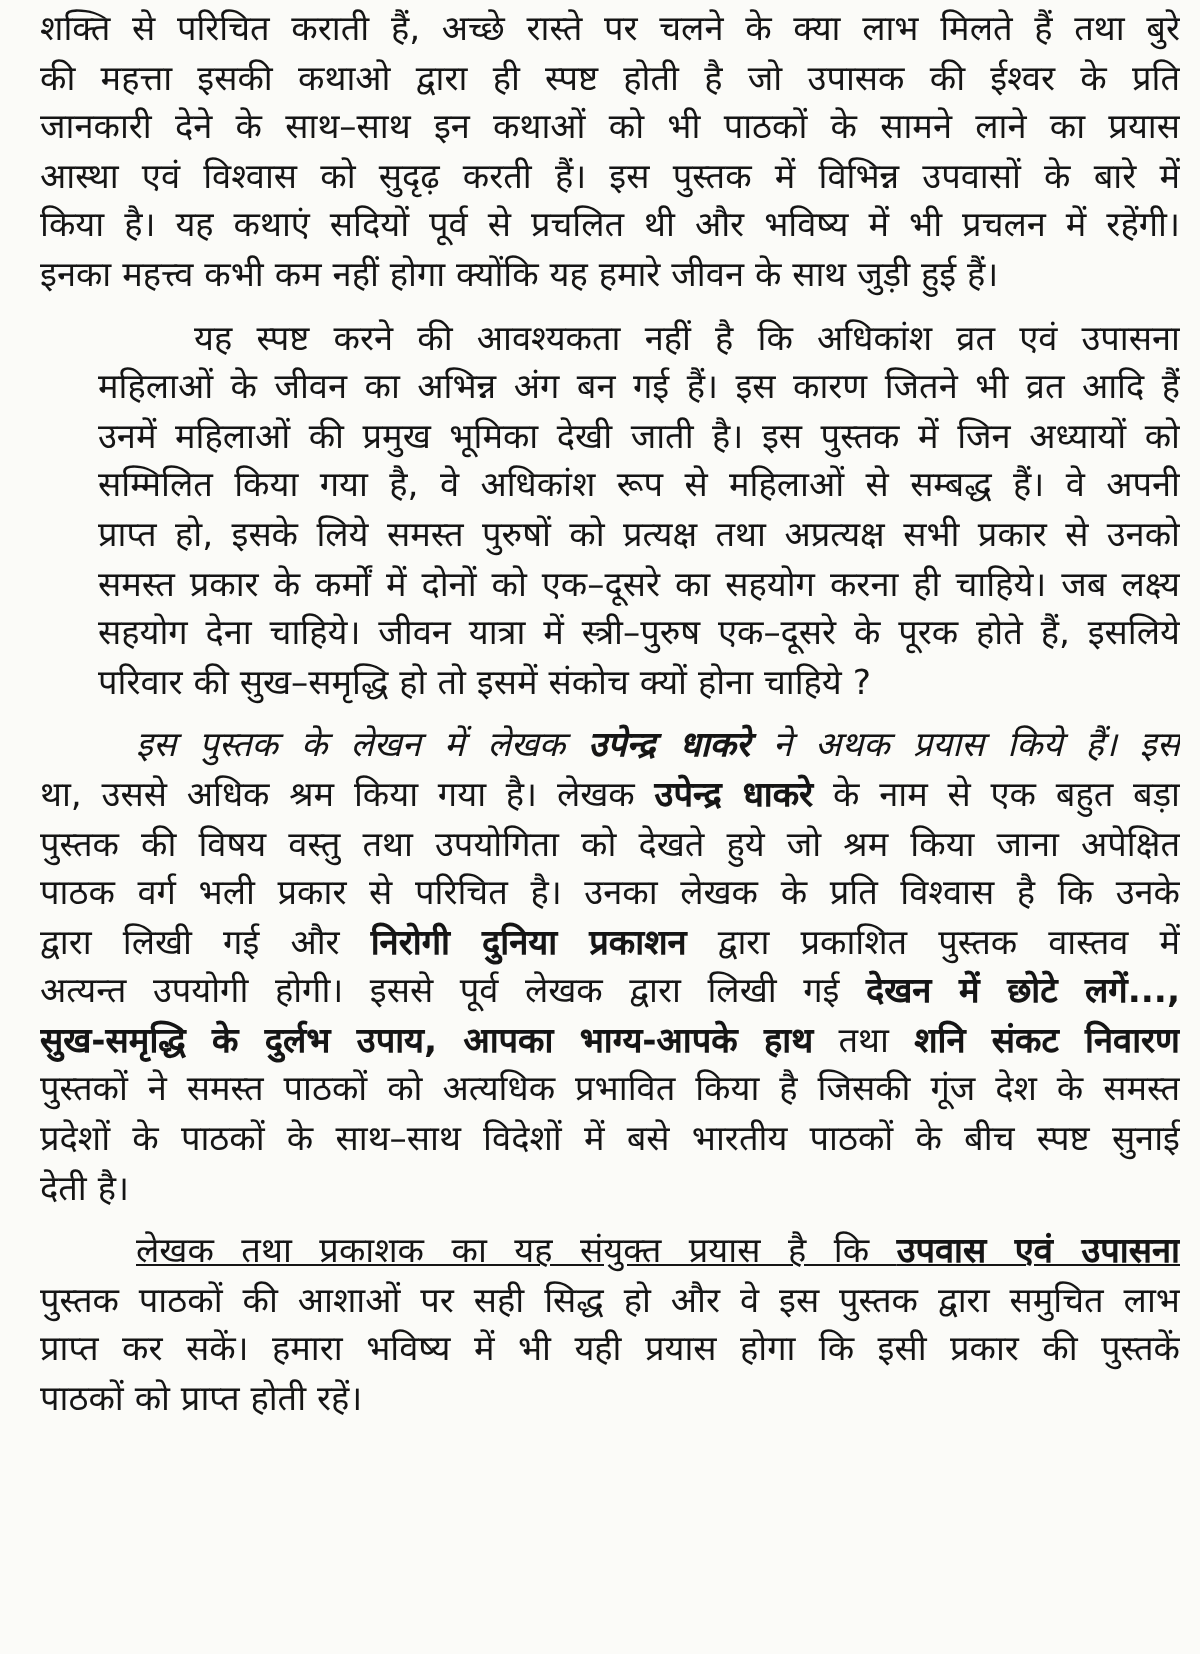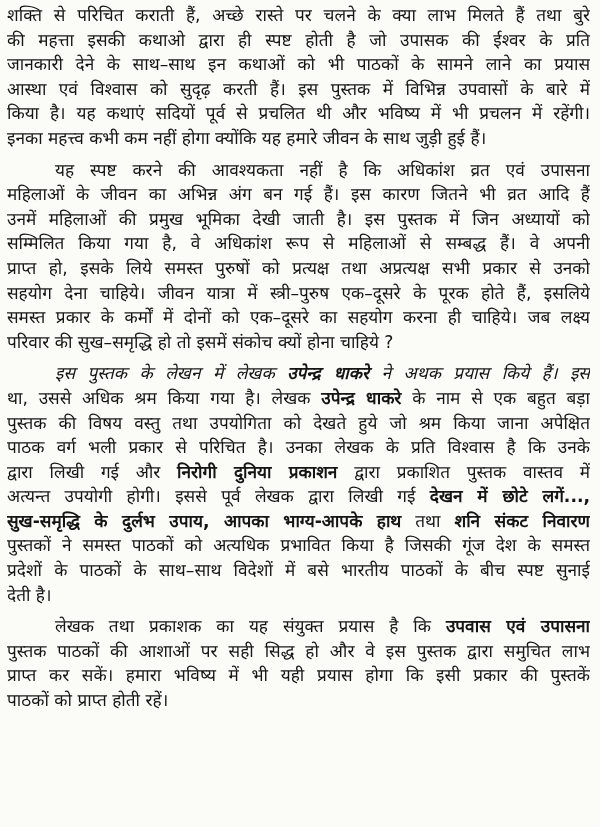--- a/index.html
+++ b/index.html
@@ -8,21 +8,21 @@
     height: 827px;
     background: #fbfbf8;
     overflow: hidden;
     font-family: "DejaVu Sans", sans-serif;
     color: #151515;
   }
   .page {
     position: relative;
     width: 600px;
     height: 736px;
-    padding: 3px 10px 0 7px;
+    padding: 3px 10px 0 20px;
     box-sizing: border-box;
   }
   .para {
     margin: 0;
     font-size: 17.2px;
     line-height: 24.6px;
     text-align: justify;
     text-align-last: left;
   }
   .para.indent { text-indent: 48px; }
@@ -44,42 +44,42 @@
 <div class="page">
   <div id="doc">
       <p class="para">
         <span class="line"><span>शक्ति से परिचित कराती हैं, अच्छे रास्ते पर चलने के क्या लाभ मिलते हैं तथा बुरे</span></span>
         <span class="line"><span>की महत्ता इसकी कथाओ द्वारा ही स्पष्ट होती है जो उपासक की ईश्वर के प्रति</span></span>
         <span class="line"><span>जानकारी देने के साथ–साथ इन कथाओं को भी पाठकों के सामने लाने का प्रयास</span></span>
         <span class="line"><span>आस्था एवं विश्वास को सुदृढ़ करती हैं। इस पुस्तक में विभिन्न उपवासों के बारे में</span></span>
         <span class="line"><span>किया है। यह कथाएं सदियों पूर्व से प्रचलित थी और भविष्य में भी प्रचलन में रहेंगी।</span></span>
         <span class="line last"><span>इनका महत्त्व कभी कम नहीं होगा क्योंकि यह हमारे जीवन के साथ जुड़ी हुई हैं।</span></span>
       </p>
-      <p class="para indent" style="text-indent: 0px;">
+      <p class="para indent" style="text-indent: 0px; margin-left: 29px;">
         <span class="line" style="padding-left: 48px;"><span>यह स्पष्ट करने की आवश्यकता नहीं है कि अधिकांश व्रत एवं उपासना</span></span>
         <span class="line"><span>महिलाओं के जीवन का अभिन्न अंग बन गई हैं। इस कारण जितने भी व्रत आदि हैं</span></span>
         <span class="line"><span>उनमें महिलाओं की प्रमुख भूमिका देखी जाती है। इस पुस्तक में जिन अध्यायों को</span></span>
         <span class="line"><span>सम्मिलित किया गया है, वे अधिकांश रूप से महिलाओं से सम्बद्ध हैं। वे अपनी</span></span>
         <span class="line"><span>प्राप्त हो, इसके लिये समस्त पुरुषों को प्रत्यक्ष तथा अप्रत्यक्ष सभी प्रकार से उनको</span></span>
+        <span class="line"><span>समस्त प्रकार के कर्मों में दोनों को एक–दूसरे का सहयोग करना ही चाहिये। जब लक्ष्य</span></span>
         <span class="line"><span>सहयोग देना चाहिये। जीवन यात्रा में स्त्री–पुरुष एक–दूसरे के पूरक होते हैं, इसलिये</span></span>
-        <span class="line"><span>समस्त प्रकार के कर्मों में दोनों को एक–दूसरे का सहयोग करना ही चाहिये। जब लक्ष्य</span></span>
         <span class="line last"><span>परिवार की सुख–समृद्धि हो तो इसमें संकोच क्यों होना चाहिये ?</span></span>
       </p>
       <p class="para indent" style="text-indent: 0px;">
         <span class="line" style="padding-left: 48px; font-style: italic;"><span>इस पुस्तक के लेखन में लेखक </span><b>उपेन्द्र धाकरे</b><span> ने अथक प्रयास किये हैं। इस</span></span>
         <span class="line"><span>था, उससे अधिक श्रम किया गया है। लेखक </span><b>उपेन्द्र धाकरे</b><span> के नाम से एक बहुत बड़ा</span></span>
         <span class="line"><span>पुस्तक की विषय वस्तु तथा उपयोगिता को देखते हुये जो श्रम किया जाना अपेक्षित</span></span>
         <span class="line"><span>पाठक वर्ग भली प्रकार से परिचित है। उनका लेखक के प्रति विश्वास है कि उनके</span></span>
         <span class="line"><span>द्वारा लिखी गई और </span><b>निरोगी दुनिया प्रकाशन</b><span> द्वारा प्रकाशित पुस्तक वास्तव में</span></span>
         <span class="line"><span>अत्यन्त उपयोगी होगी। इससे पूर्व लेखक द्वारा लिखी गई </span><b>देखन में छोटे लगें...,</b></span>
         <span class="line"><b>सुख-समृद्धि के दुर्लभ उपाय, आपका भाग्य-आपके हाथ</b><span> तथा </span><b>शनि संकट निवारण</b></span>
         <span class="line"><span>पुस्तकों ने समस्त पाठकों को अत्यधिक प्रभावित किया है जिसकी गूंज देश के समस्त</span></span>
         <span class="line"><span>प्रदेशों के पाठकों के साथ–साथ विदेशों में बसे भारतीय पाठकों के बीच स्पष्ट सुनाई</span></span>
         <span class="line last"><span>देती है।</span></span>
       </p>
       <p class="para indent" style="text-indent: 0px;">
-        <span class="line" style="padding-left: 48px;"><span>लेखक तथा प्रकाशक का यह संयुक्त प्रयास है कि </span><b>उपवास एवं उपासना</b></span>
+        <span class="line" style="padding-left: 48px; text-decoration: underline;"><span>लेखक तथा प्रकाशक का यह संयुक्त प्रयास है कि </span><b>उपवास एवं उपासना</b></span>
         <span class="line"><span>पुस्तक पाठकों की आशाओं पर सही सिद्ध हो और वे इस पुस्तक द्वारा समुचित लाभ</span></span>
         <span class="line"><span>प्राप्त कर सकें। हमारा भविष्य में भी यही प्रयास होगा कि इसी प्रकार की पुस्तकें</span></span>
         <span class="line last"><span>पाठकों को प्राप्त होती रहें।</span></span>
       </p>
     </div>
 </div>
 
 </body></html>

